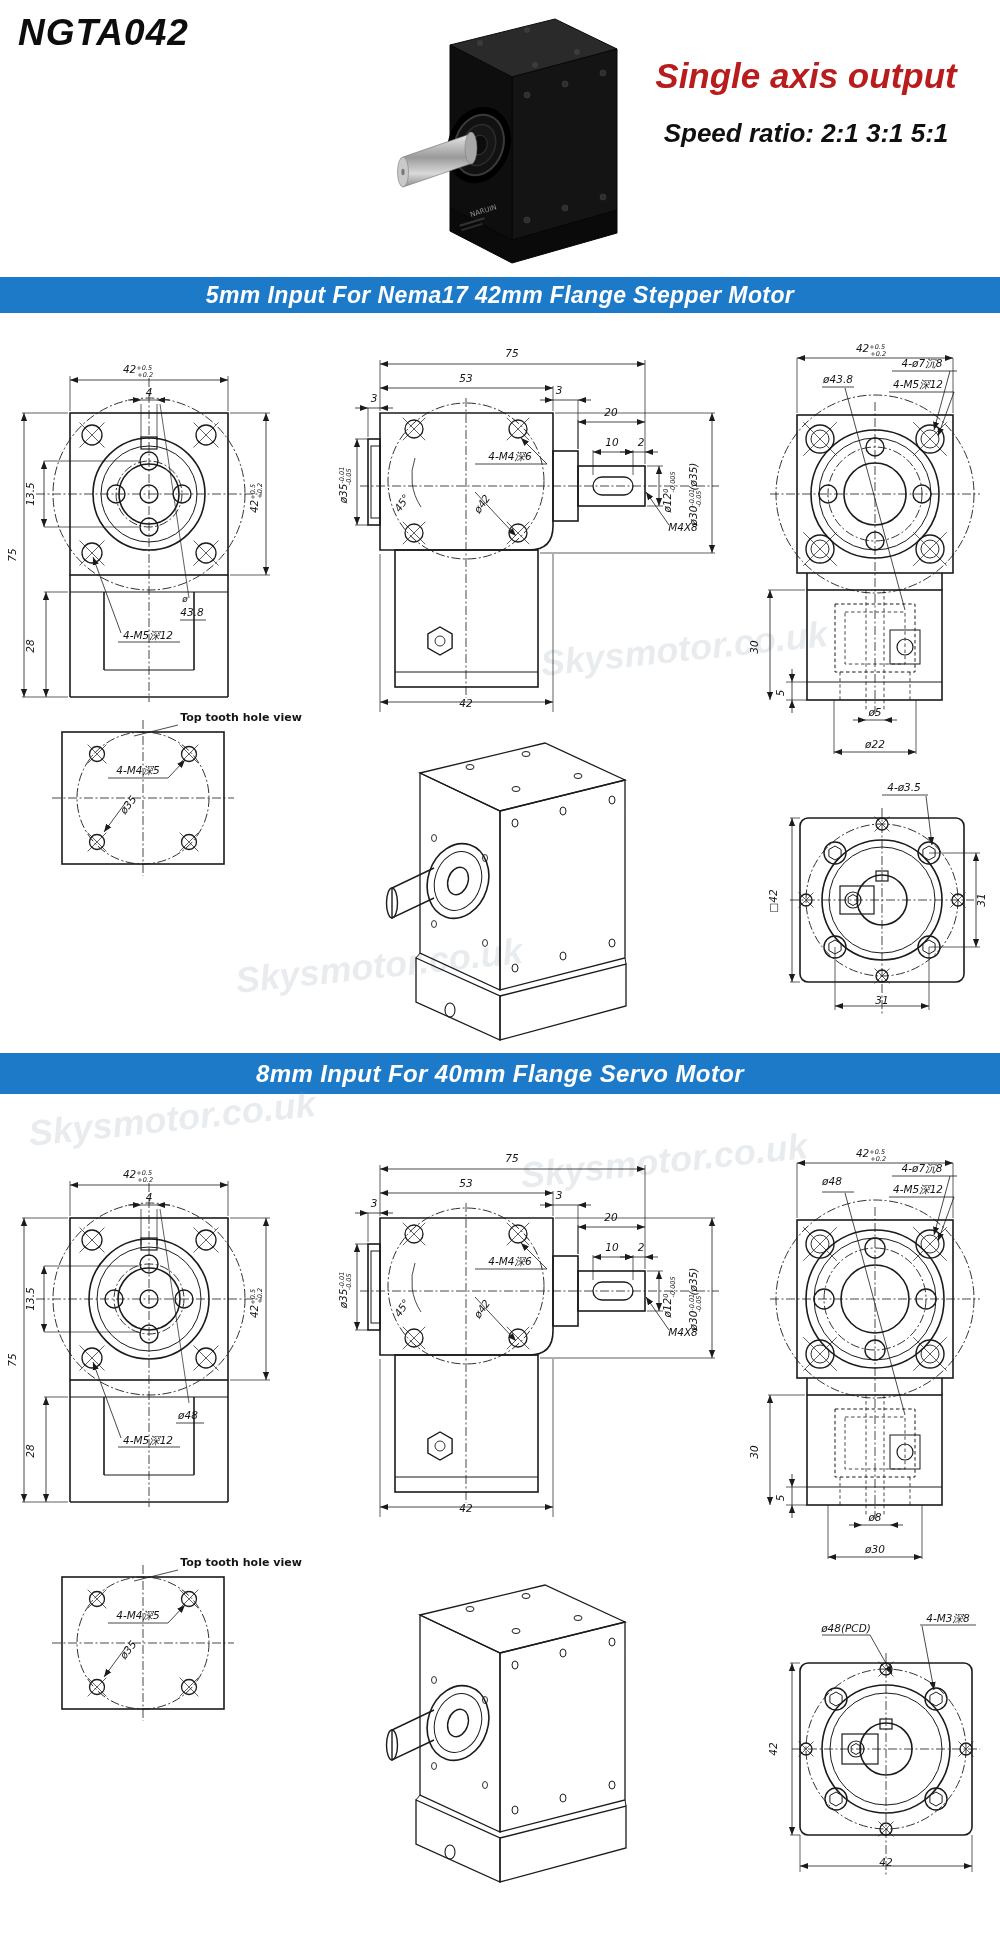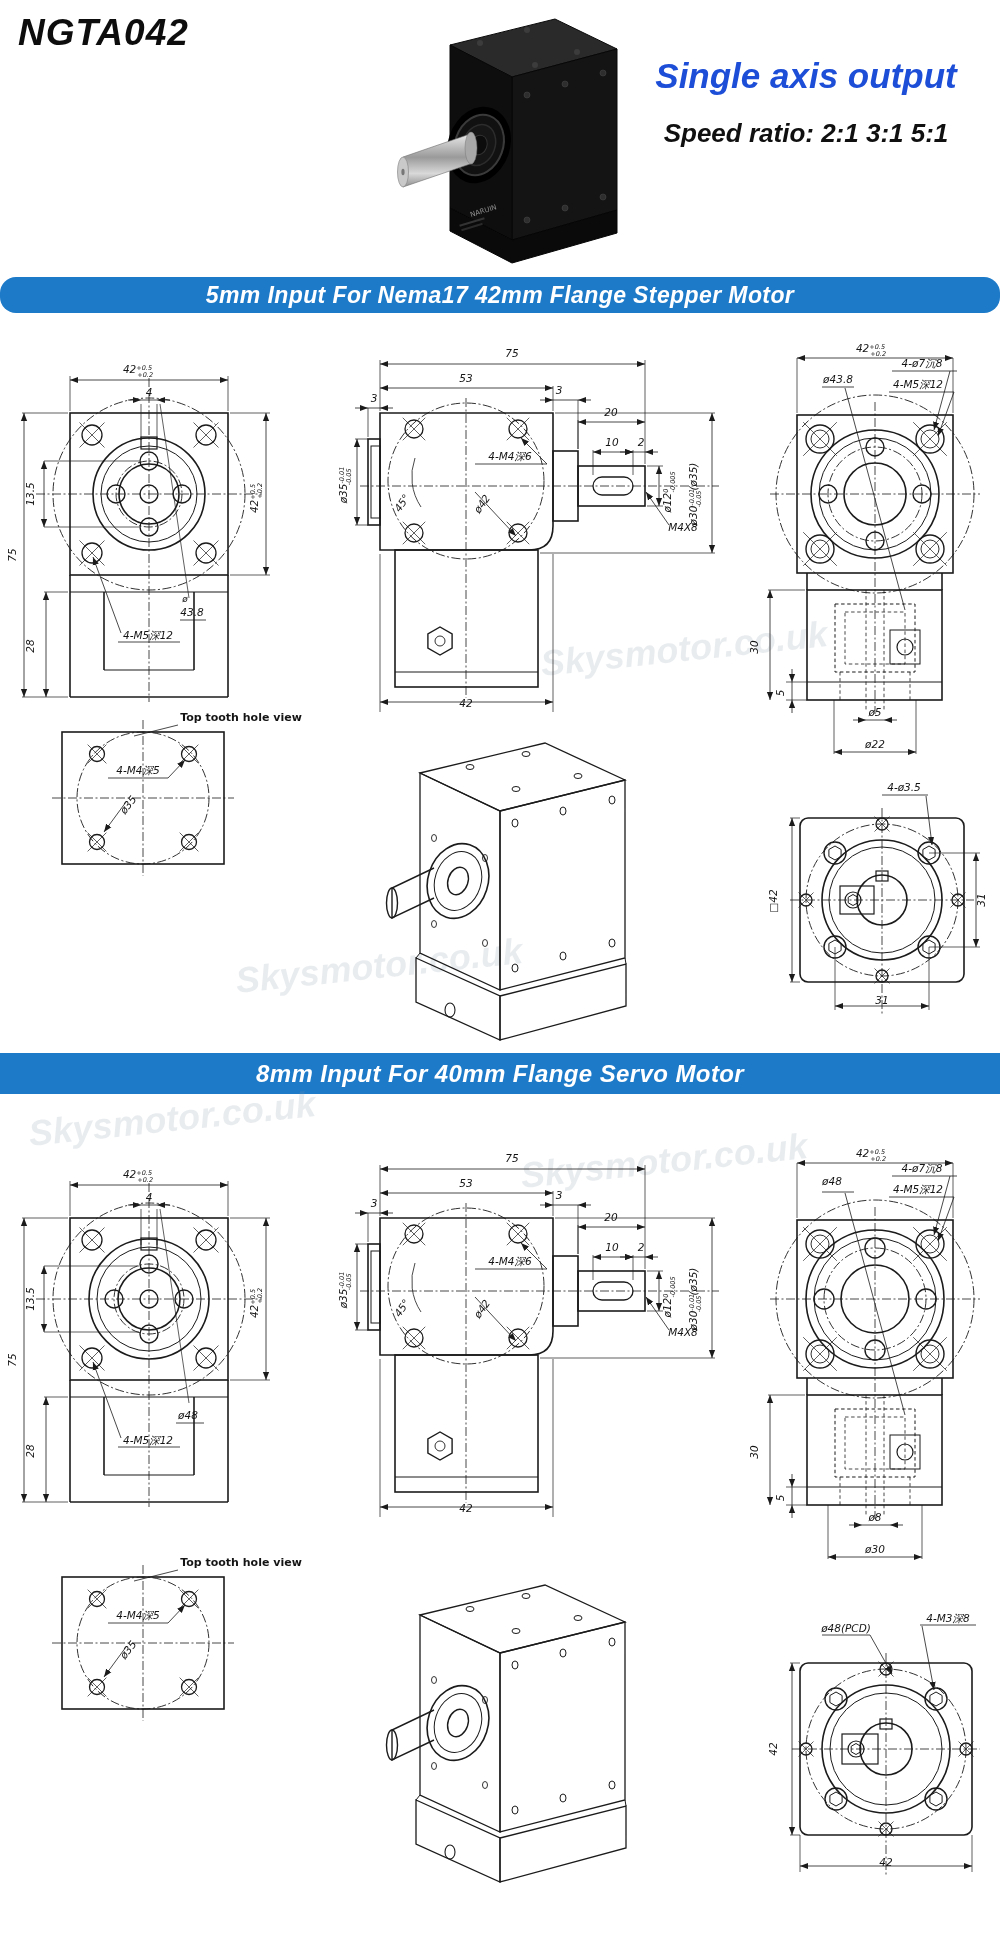--- a/index.html
+++ b/index.html
@@ -61,25 +61,25 @@
       <ellipse cx="48" cy="167" rx="5.5" ry="15" fill="#c9c9c9" stroke="#8a8a8a" stroke-width="0.7"></ellipse>
       <ellipse cx="48" cy="167" rx="1.6" ry="3.2" fill="#777"></ellipse>
       <ellipse cx="116" cy="143" rx="6" ry="16" fill="#a8a8a8" stroke="#777" stroke-width="0.5"></ellipse>
       <text x="116" y="212" font-size="7" fill="#8f8f8f" transform="rotate(-17 116 212)">NARUIN</text>
       <rect x="104" y="216" width="26" height="2" fill="#333" transform="rotate(-17 117 217)"></rect>
       <rect x="106" y="221" width="22" height="2" fill="#2a2a2a" transform="rotate(-17 117 222)"></rect>
     </g>
   </svg>
 
   <div class="head-right">
-    <div class="tagline" style="color: #1d4ed8;">Single axis output</div>
+    <div class="tagline" style="color: #b91c1c;">Single axis output</div>
     <div class="spec-line">Speed ratio: 2:1  3:1  5:1</div>
   </div>
 
-  <div class="banner banner1" style="background: rgb(29, 122, 201); border-radius: 16px;">5mm Input For Nema17 42mm Flange Stepper Motor</div>
+  <div class="banner banner1" style="background: rgb(29, 122, 201);">5mm Input For Nema17 42mm Flange Stepper Motor</div>
   <div class="banner banner2" style="background: rgb(29, 122, 201);">8mm Input For 40mm Flange Servo Motor</div>
 
   <span class="wm" style="left:540px;top:628px">Skysmotor.co.uk</span>
   <span class="wm" style="left:235px;top:945px">Skysmotor.co.uk</span>
   <span class="wm" style="left:28px;top:1098px">Skysmotor.co.uk</span>
   <span class="wm" style="left:520px;top:1140px">Skysmotor.co.uk</span>
 
   <div id="views-root">
       <svg width="300" height="380" viewBox="0 0 300 380" class="drawing" style="left: 8px; top: 340px;">
         <defs>

